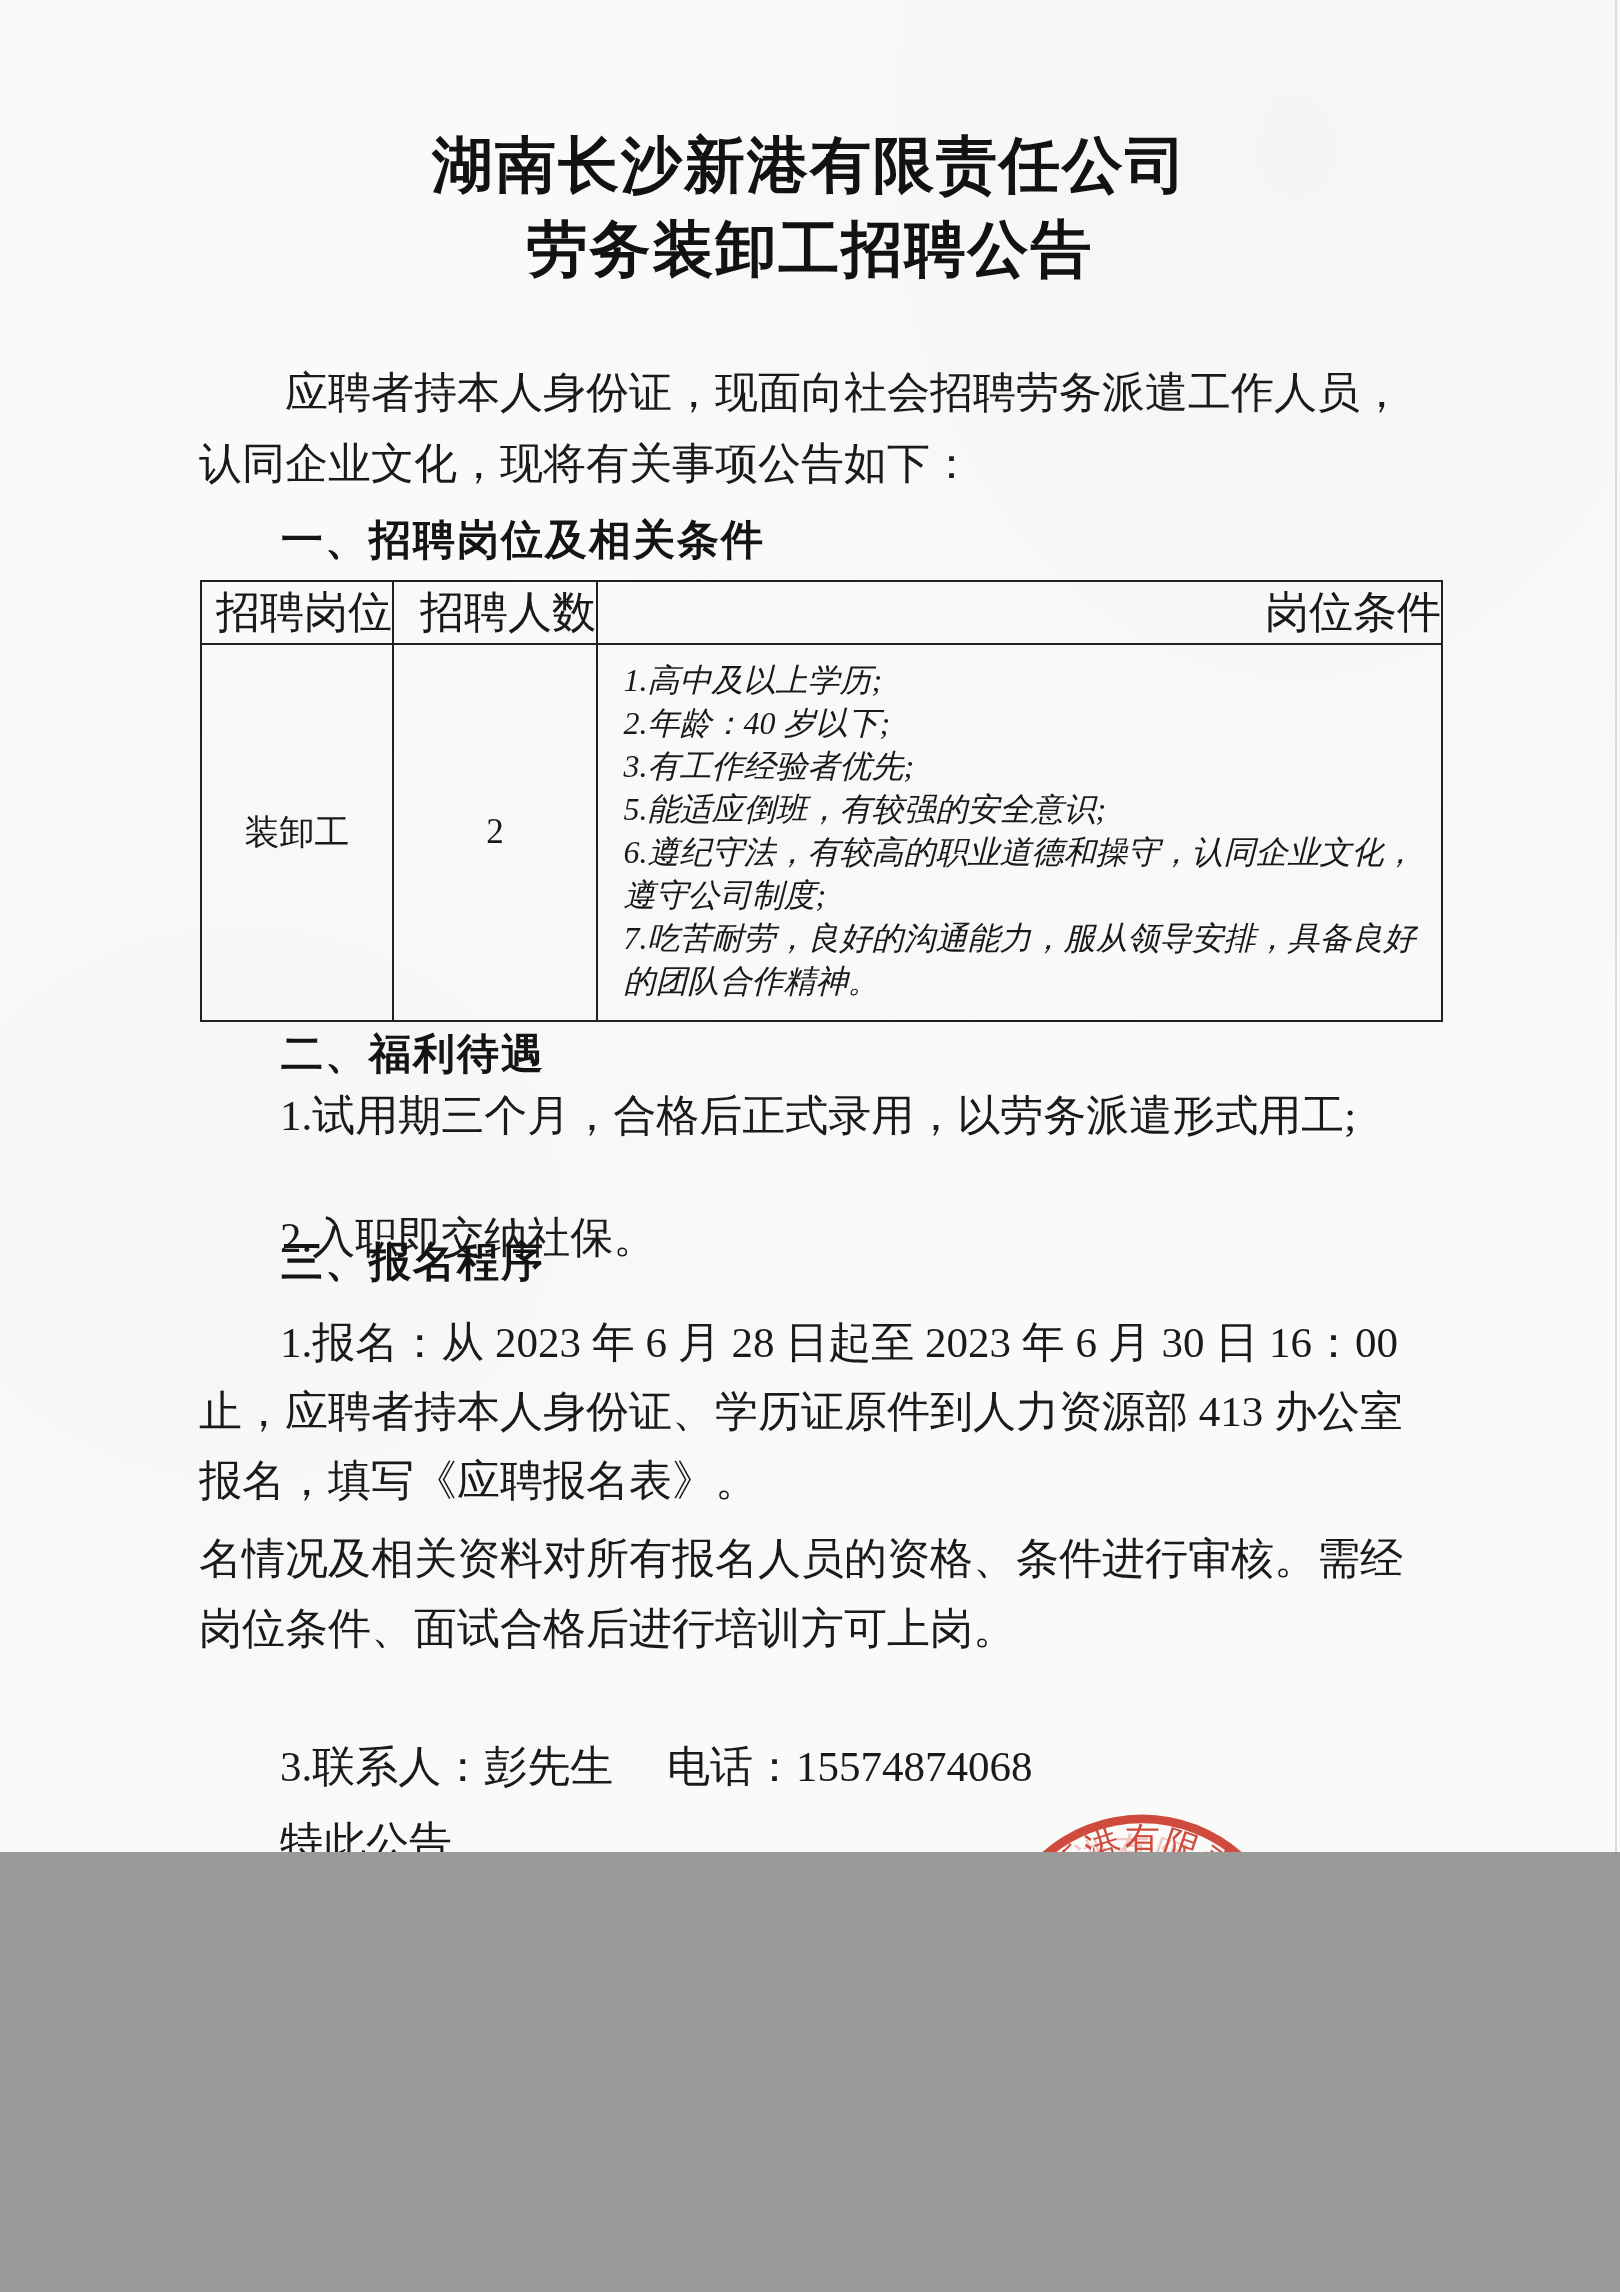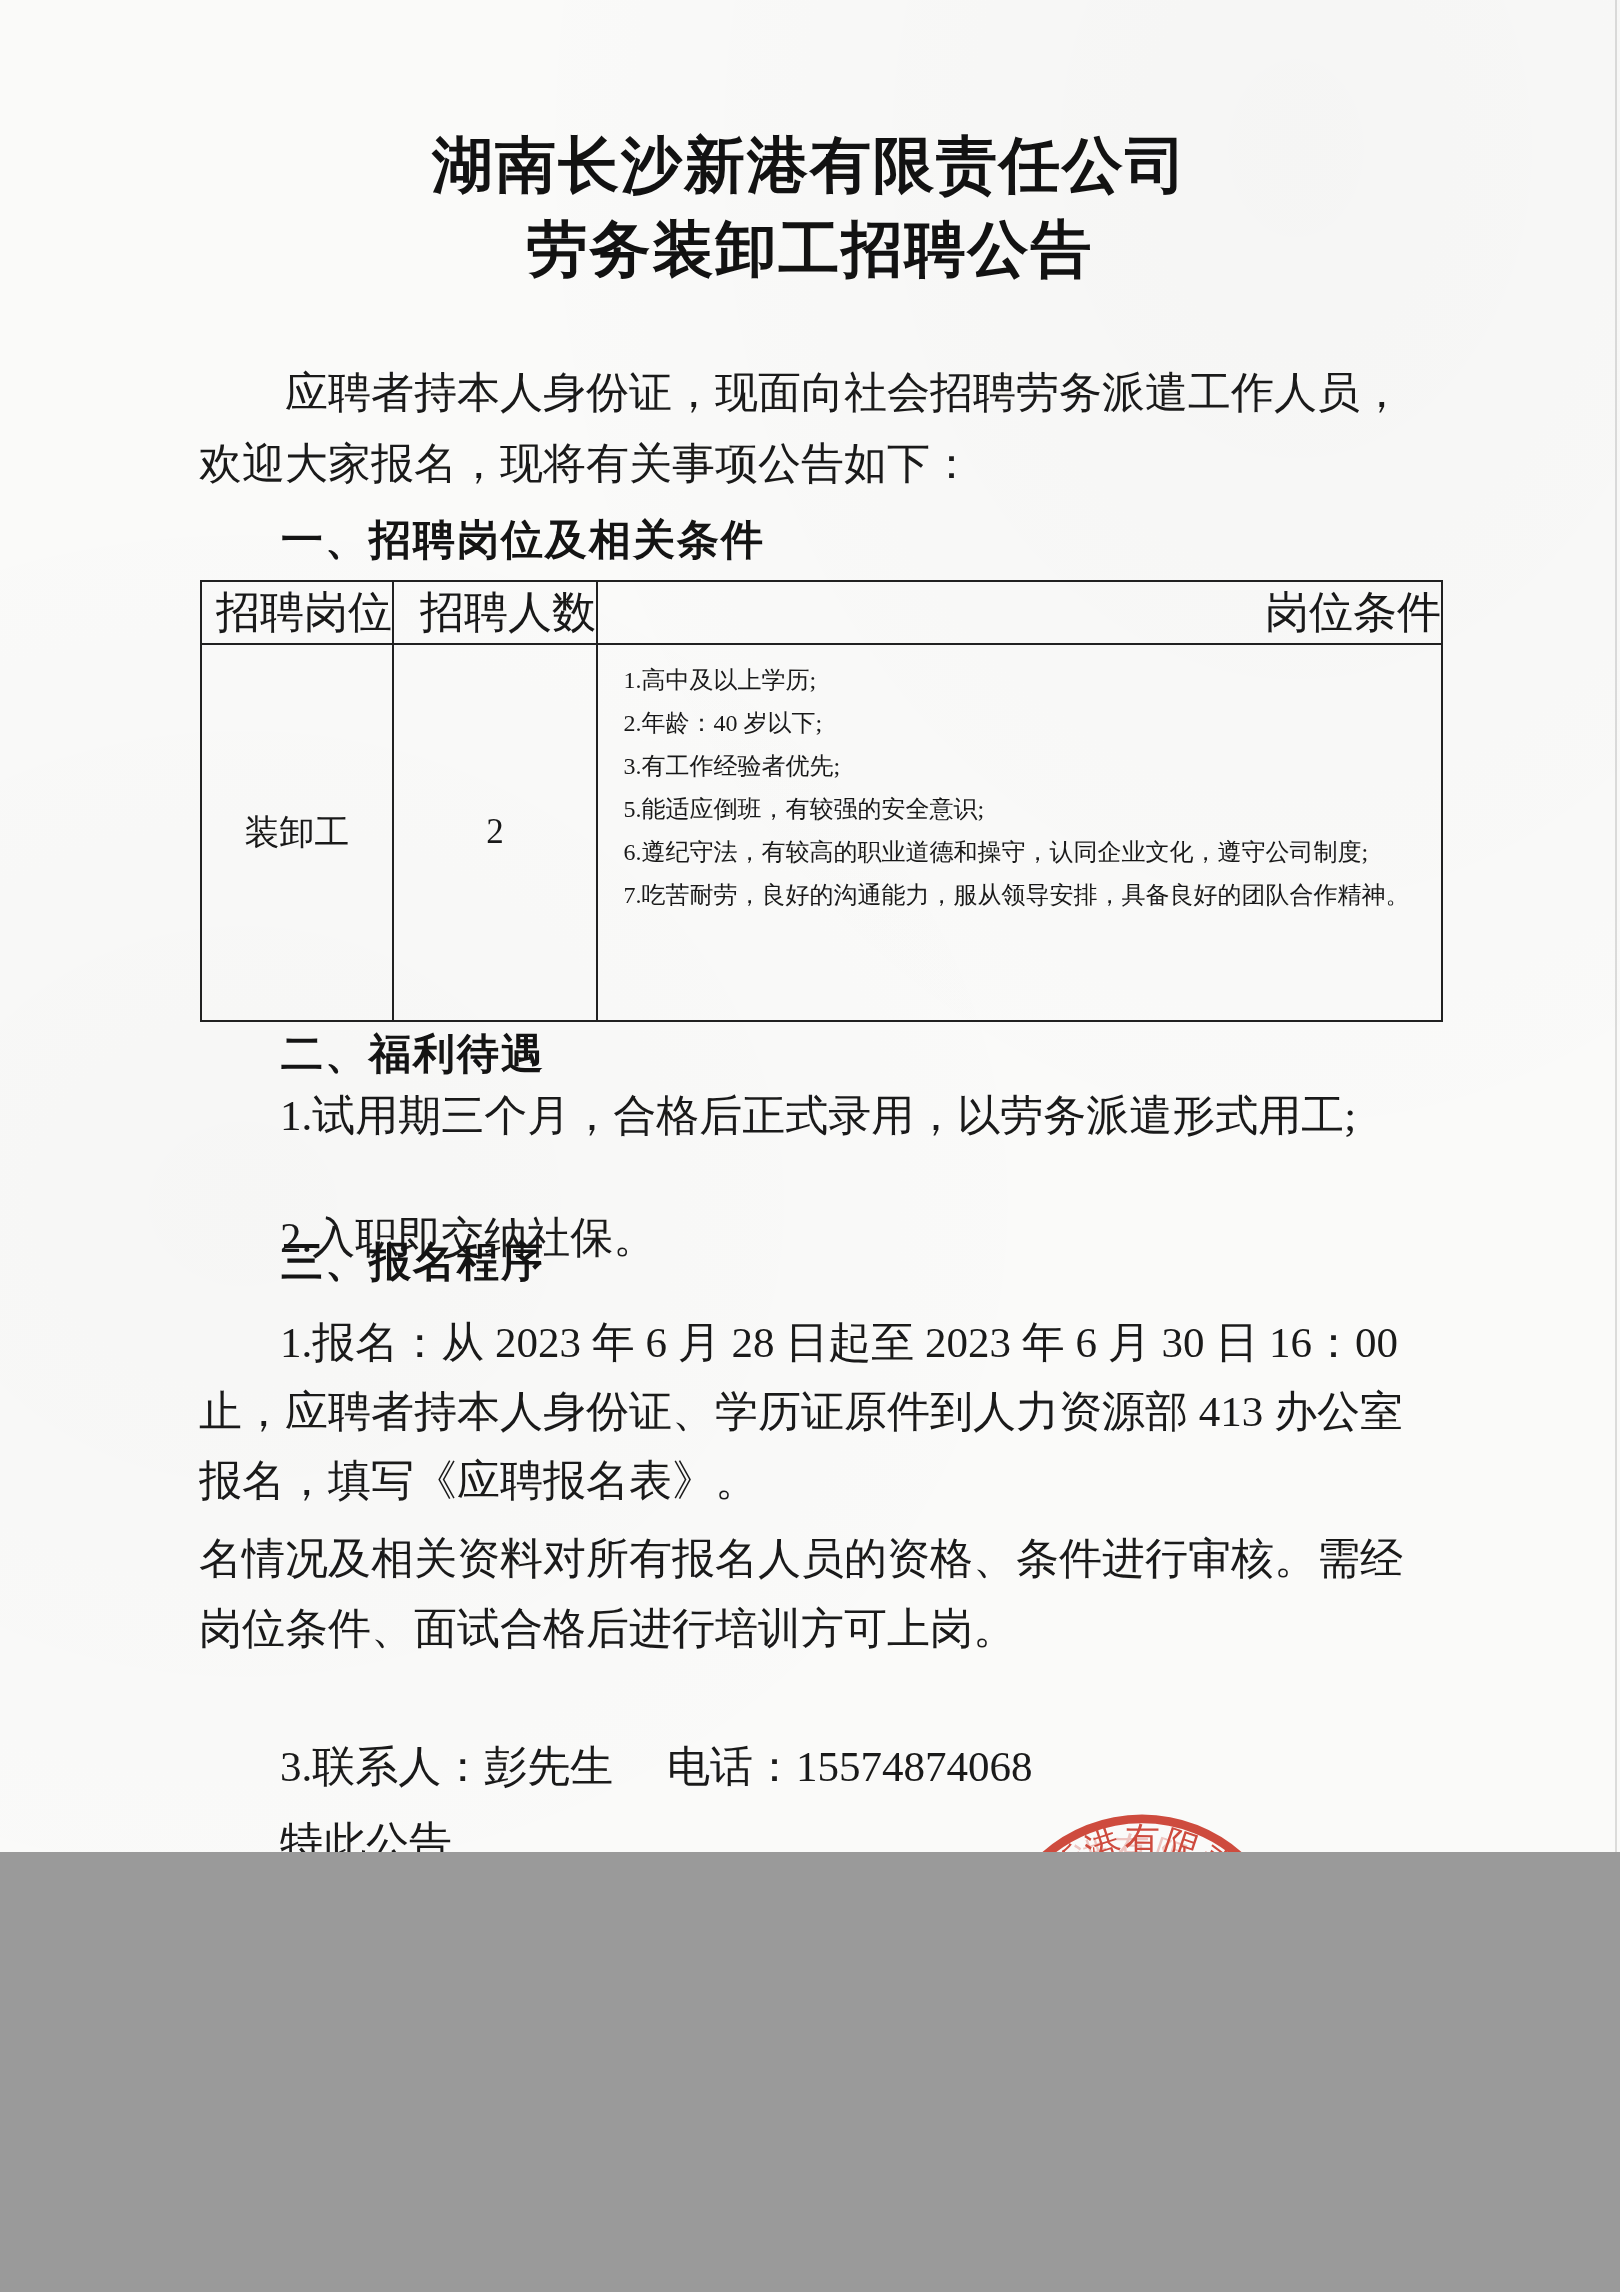--- a/index.html
+++ b/index.html
@@ -43,21 +43,21 @@
   }
   .job-table th, .job-table td { border:2px solid #212121; }
   .job-table { border:2.9px solid #1c1c1c; }
   .job-table thead th {
     height:61px; font-weight:400; font-size:44px;
     text-align:right; vertical-align:middle; padding:0;
     border-bottom-width:2.9px;
   }
   .job-table tbody td { height:361px; vertical-align:middle; text-align:center; font-size:35px; }
   .cond-cell { text-align:left !important; vertical-align:top !important; padding:13.7px 5.9px 0 25.5px; }
-  .cond { font-size:24px; line-height:43px; }
+  .cond { font-size:32px; line-height:43px;font-style:italic; }
 
   .body-line {
     position:absolute; left:199px;
     font-size:43px; color:#1a1a1a;
   }
   .item { left:280px; line-height:57px; white-space:nowrap; }
   .s2-item1 { top:1087px; }
   .s2-item2 { top:1209px; }
   .para { line-height:69px; }
   .p1 { top:1308px; }
@@ -87,21 +87,21 @@
 
 <div class="page">
 
   <div class="doc-title">
     <div class="line">湖南长沙新港有限责任公司</div>
     <div class="line">劳务装卸工招聘公告</div>
   </div>
 
   <div class="intro">
     <div class="line indent">应聘者持本人身份证，现面向社会招聘劳务派遣工作人员，</div>
-    <div class="line">欢迎大家报名，现将有关事项公告如下：</div>
+    <div class="line">认同企业文化，现将有关事项公告如下：</div>
   </div>
 
   <div class="sec-h h1">一、招聘岗位及相关条件</div>
 
   <table class="job-table">
     <colgroup>
       <col style="width:192px">
         <col style="width:204px">
         <col style="width:845px">
     </colgroup>

